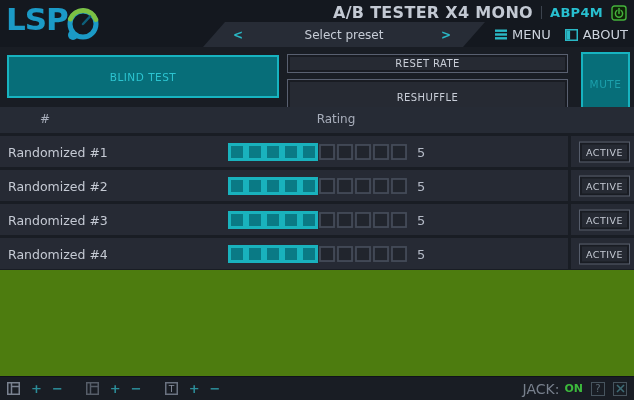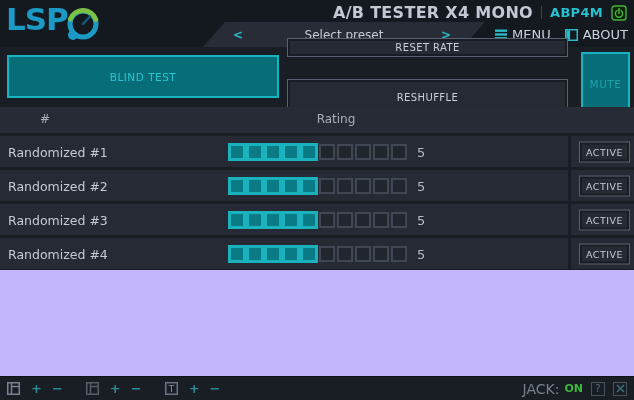--- a/index.html
+++ b/index.html
@@ -1,19 +1,19 @@
 <!DOCTYPE html>
 <html><head>
 <meta charset="utf-8">
 <style>
   * { margin:0; padding:0; box-sizing:border-box; }
   html,body { background:#0d0f13; }
   .app {
     position:relative; width:634px; height:400px; overflow:hidden;
-    background:#c4b5fd;
+    background:#4d7c0f;
     font-family:"DejaVu Sans","Liberation Sans",sans-serif;
     -webkit-font-smoothing:antialiased;
   }
   
   .topbar { position:absolute; left:0; top:0; width:634px; height:47px; background:#14181f; }
   .logo-text { position:absolute; left:6px; top:1px; font-size:31px; font-weight:bold; color:#1b9ac6; letter-spacing:-1px; }
   .gauge { position:absolute; left:61px; top:3px; }
   .title-line { position:absolute; top:4px; right:7px; height:17px; display:flex; align-items:center; gap:8px; }
   .app-title { font-size:16px; font-weight:bold; color:#c3c9d3; letter-spacing:.3px; }
   .title-sep { width:1px; height:13px; background:#3c434e; }
@@ -36,21 +36,21 @@
     font-size:10.5px; letter-spacing:.5px; cursor:pointer;
   }
   .blind-test { left:7px; top:55px; width:272px; height:43px; color:#2cc4d0; }
   .mute { left:581px; top:52px; width:49px; height:64px; color:#1b9fab; }
   .btn-dark {
     position:absolute; background:#262a33; border:1px solid #596070;
     box-shadow:inset 0 0 0 2px #191c23;
     display:flex; align-items:center; justify-content:center;
     color:#c9ced8; font-size:10px; letter-spacing:.4px; cursor:pointer;
   }
-  .reset-rate { left:287px; top:38px; width:281px; height:19px; }
+  .reset-rate { left:287px; top:54px; width:281px; height:19px; }
   .reshuffle  { left:287px; top:79px; width:281px; height:36px; }
   
   .table-bg { position:absolute; left:0; top:107px; width:634px; height:163px; background:#191d24; }
   .hdr { position:absolute; left:0; top:107px; width:634px; height:26px; background:#262b35; color:#a8aebb; font-size:12px; }
   .hdr-num { position:absolute; left:40px; top:5px; }
   .hdr-rating { position:absolute; left:300px; top:5px; width:72px; text-align:center; }
   .row { position:absolute; left:0; width:634px; height:31px; background:#262a34; }
   .row-label { position:absolute; left:8px; top:50%; transform:translateY(-50%); font-size:12.5px; color:#c5cad4; }
   .bar { position:absolute; left:228px; top:50%; transform:translateY(-50%); display:flex; cursor:pointer; }
   .cell { width:18px; height:18px; }

